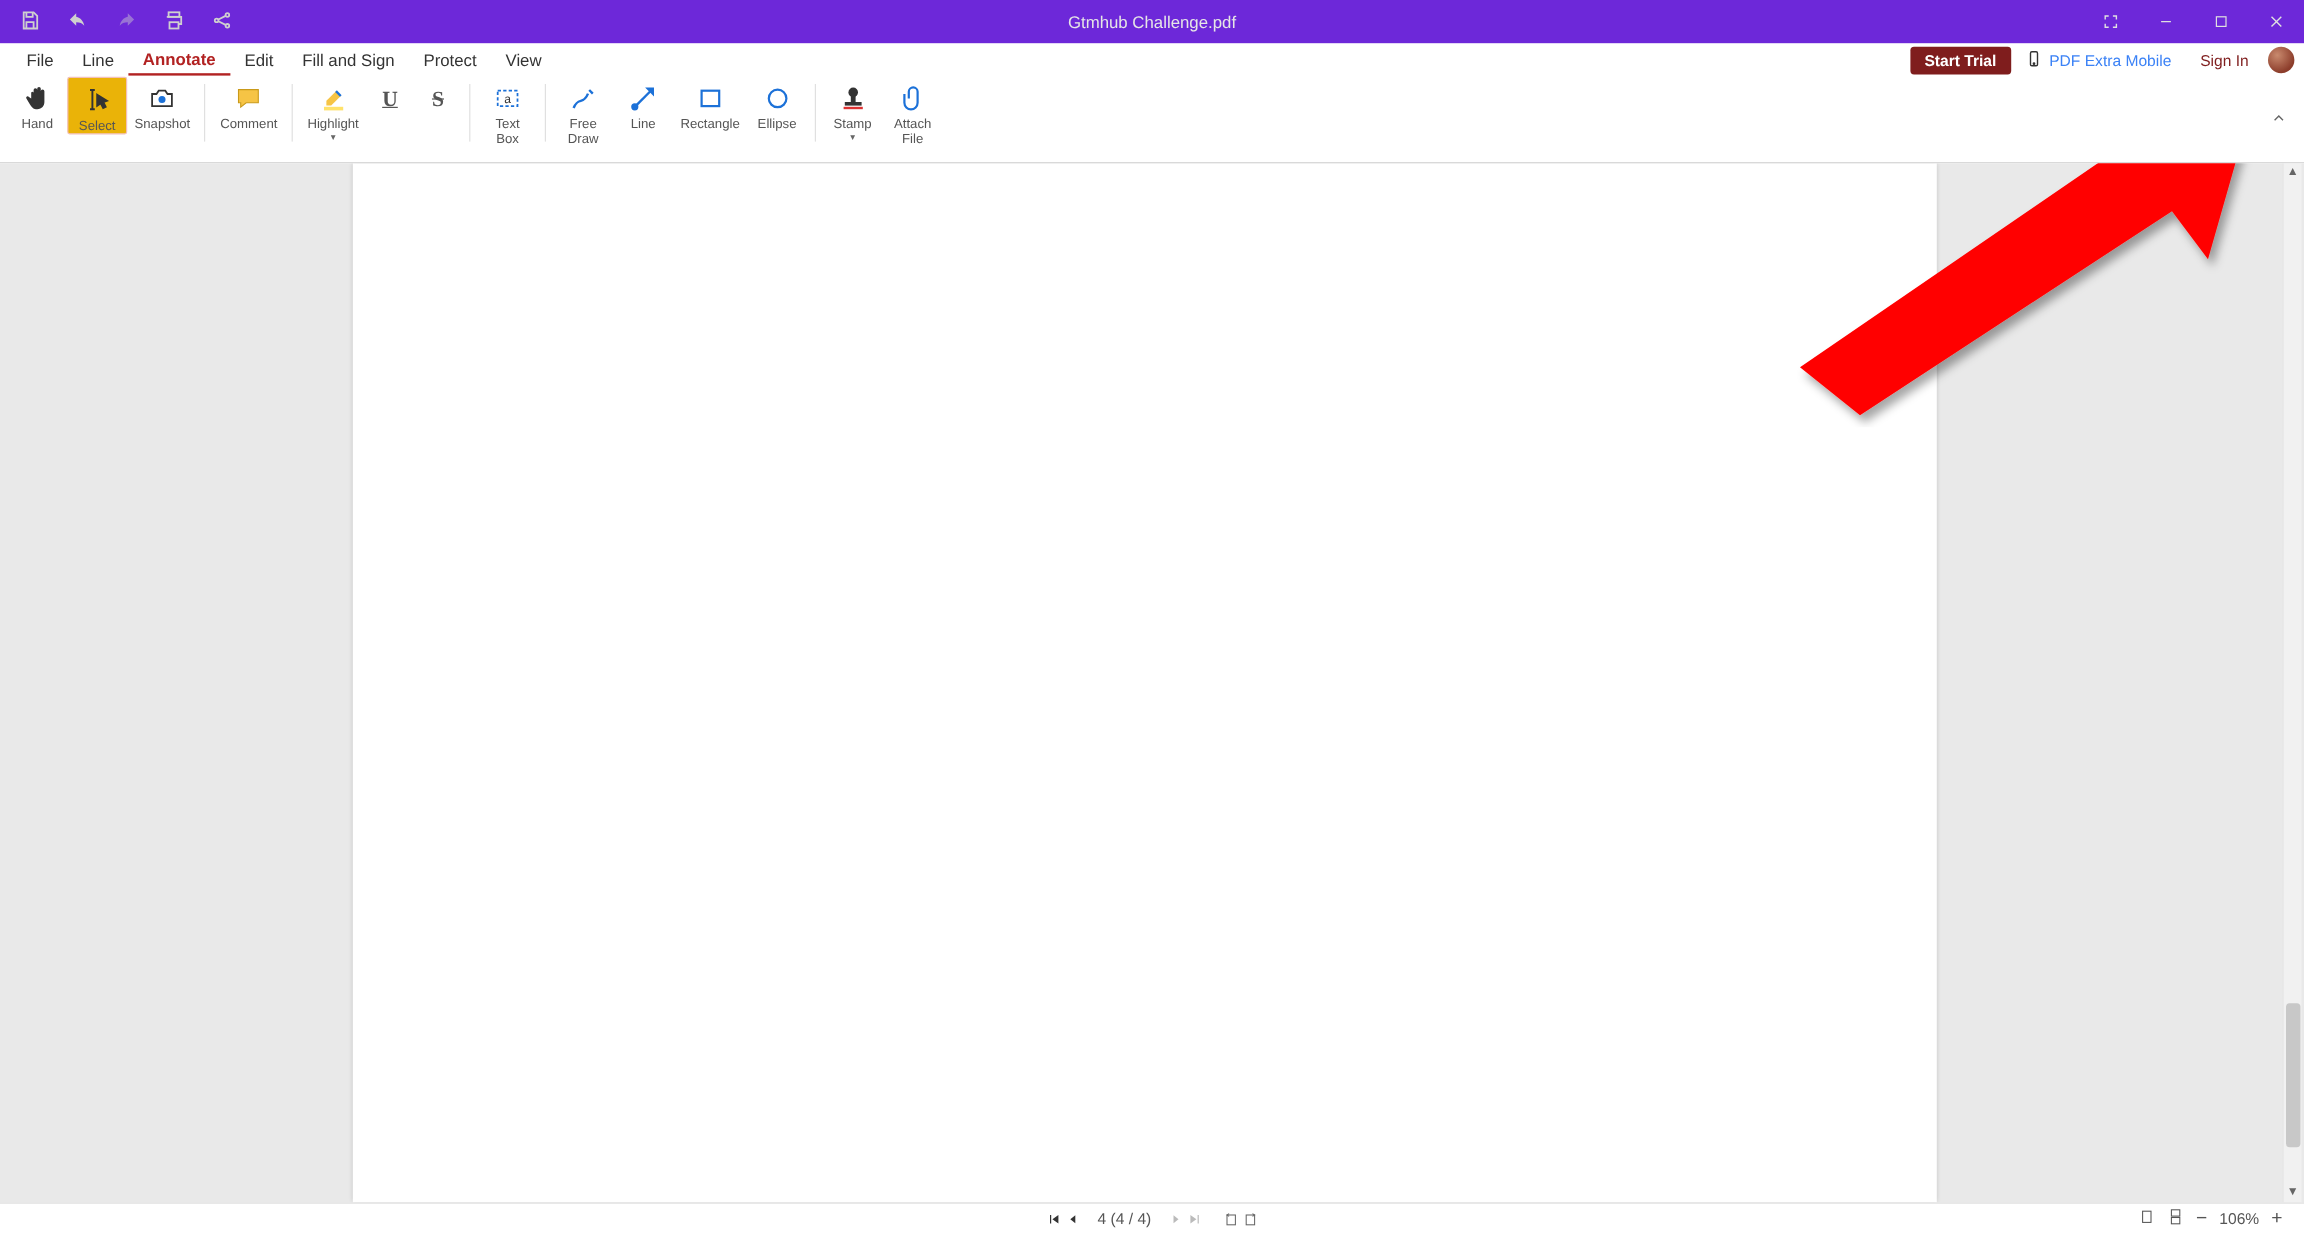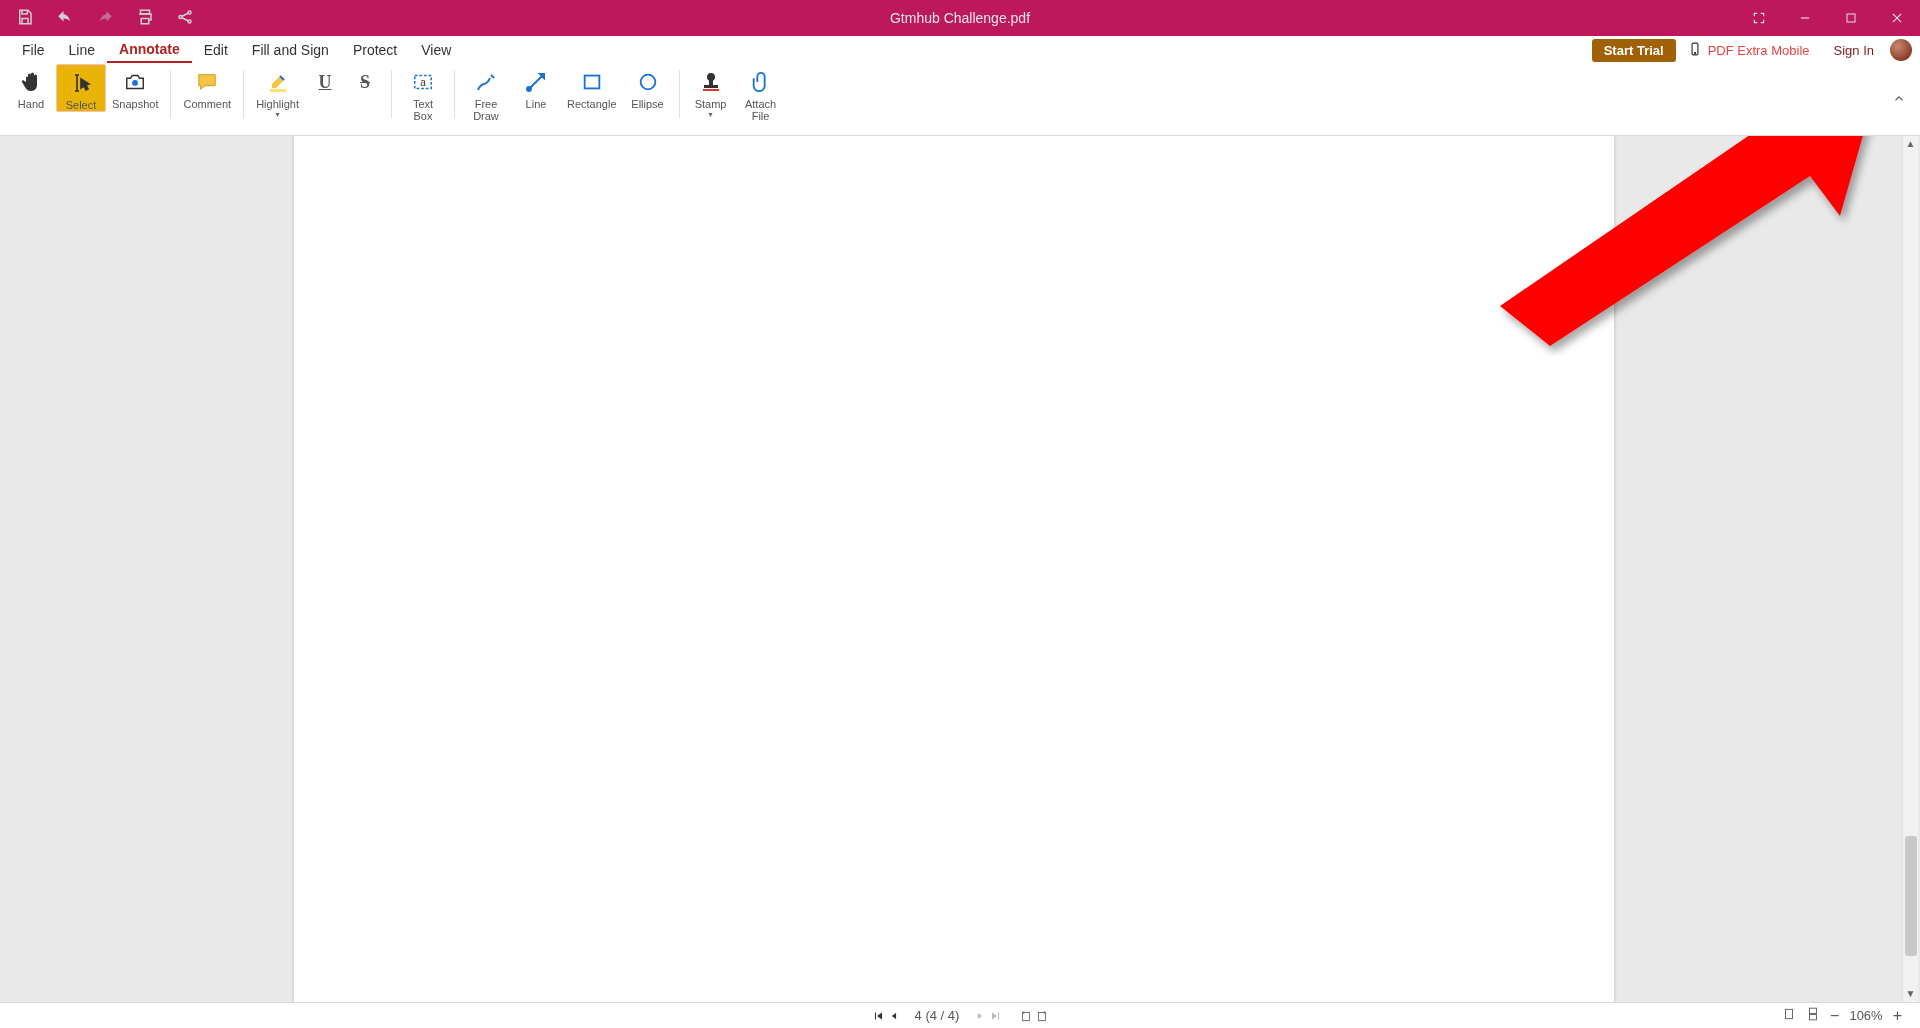--- a/index.html
+++ b/index.html
@@ -1,32 +1,32 @@
 <!DOCTYPE html>
 <html><head>
 <meta charset="utf-8">
 <style>
   * { box-sizing: border-box; margin: 0; padding: 0; font-family: "Segoe UI", Arial, sans-serif; }
   html, body { width: 1920px; height: 1028px; overflow: hidden; background: #fff; }
 
   
-  .titlebar { display:flex; align-items:center; height:36px; background:#be185d; color:#e6e6e6; font-size:13px; }
+  .titlebar { display:flex; align-items:center; height:36px; background:#6d28d9; color:#e6e6e6; font-size:13px; }
   .titlebar .tb-left { display:flex; align-items:center; gap:20px; padding-left:16px; }
   .titlebar .tb-icon { display:inline-flex; width:20px; height:20px; color:#cfcfcf; }
   .titlebar .tb-title { position:absolute; left:0; right:0; text-align:center; pointer-events:none; font-size:14px; }
   .titlebar .tb-right { display:flex; align-items:center; margin-left:auto; }
   .titlebar .win-btn { width:46px; height:36px; display:flex; align-items:center; justify-content:center; color:#e0e0e0; }
 
   
   .menubar { display:flex; align-items:center; height:28px; padding-left:10px; font-size:14px; color:#333; border-bottom:0; }
   .menubar .menu-item { padding:4px 12px; cursor:default; }
   .menubar .menu-item.active { color:#b22222; border-bottom:2px solid #b22222; font-weight:700; }
   .menubar .spacer { flex:1; }
-  .startTrial { background:#a16207; color:#fff; border-radius:3px; padding:4px 12px; font-size:13px; font-weight:600; }
-  .mobile { display:flex; align-items:center; gap:6px; font-size:13px; color:#ef4444; padding:4px 12px; }
+  .startTrial { background:#7f1d1d; color:#fff; border-radius:3px; padding:4px 12px; font-size:13px; font-weight:600; }
+  .mobile { display:flex; align-items:center; gap:6px; font-size:13px; color:#3b82f6; padding:4px 12px; }
   .signin { font-size:13px; color:#7f1d1d; padding:4px 12px; }
   .avatar { width:22px; height:22px; border-radius:50%; background: radial-gradient(circle at 35% 32%, #c98a6e 0%, #8c3d2b 70%); margin:0 8px 0 4px; }
 
   
   .ribbon { display:flex; align-items:flex-start; height:72px; border-bottom:1px solid #d9d9d9; padding-left:6px; position:relative; }
   .tool { display:flex; flex-direction:column; align-items:center; justify-content:flex-start; padding:4px 6px 0; min-width:50px; text-align:center; font-size:11px; color:#555; cursor:default; }
   .tool .ico { width:28px; height:28px; margin-bottom:2px; display:flex; align-items:center; justify-content:center; }
   .tool.selected { background:#eab308; border:1px solid #f2c0b9; border-radius:2px; }
   .sep { width:1px; background:#e0e0e0; height:48px; margin:6px 6px 0; }
   .ribbon-collapse { position:absolute; right:14px; top:50%; transform:translateY(-50%); color:#666; font-size:12px; }

